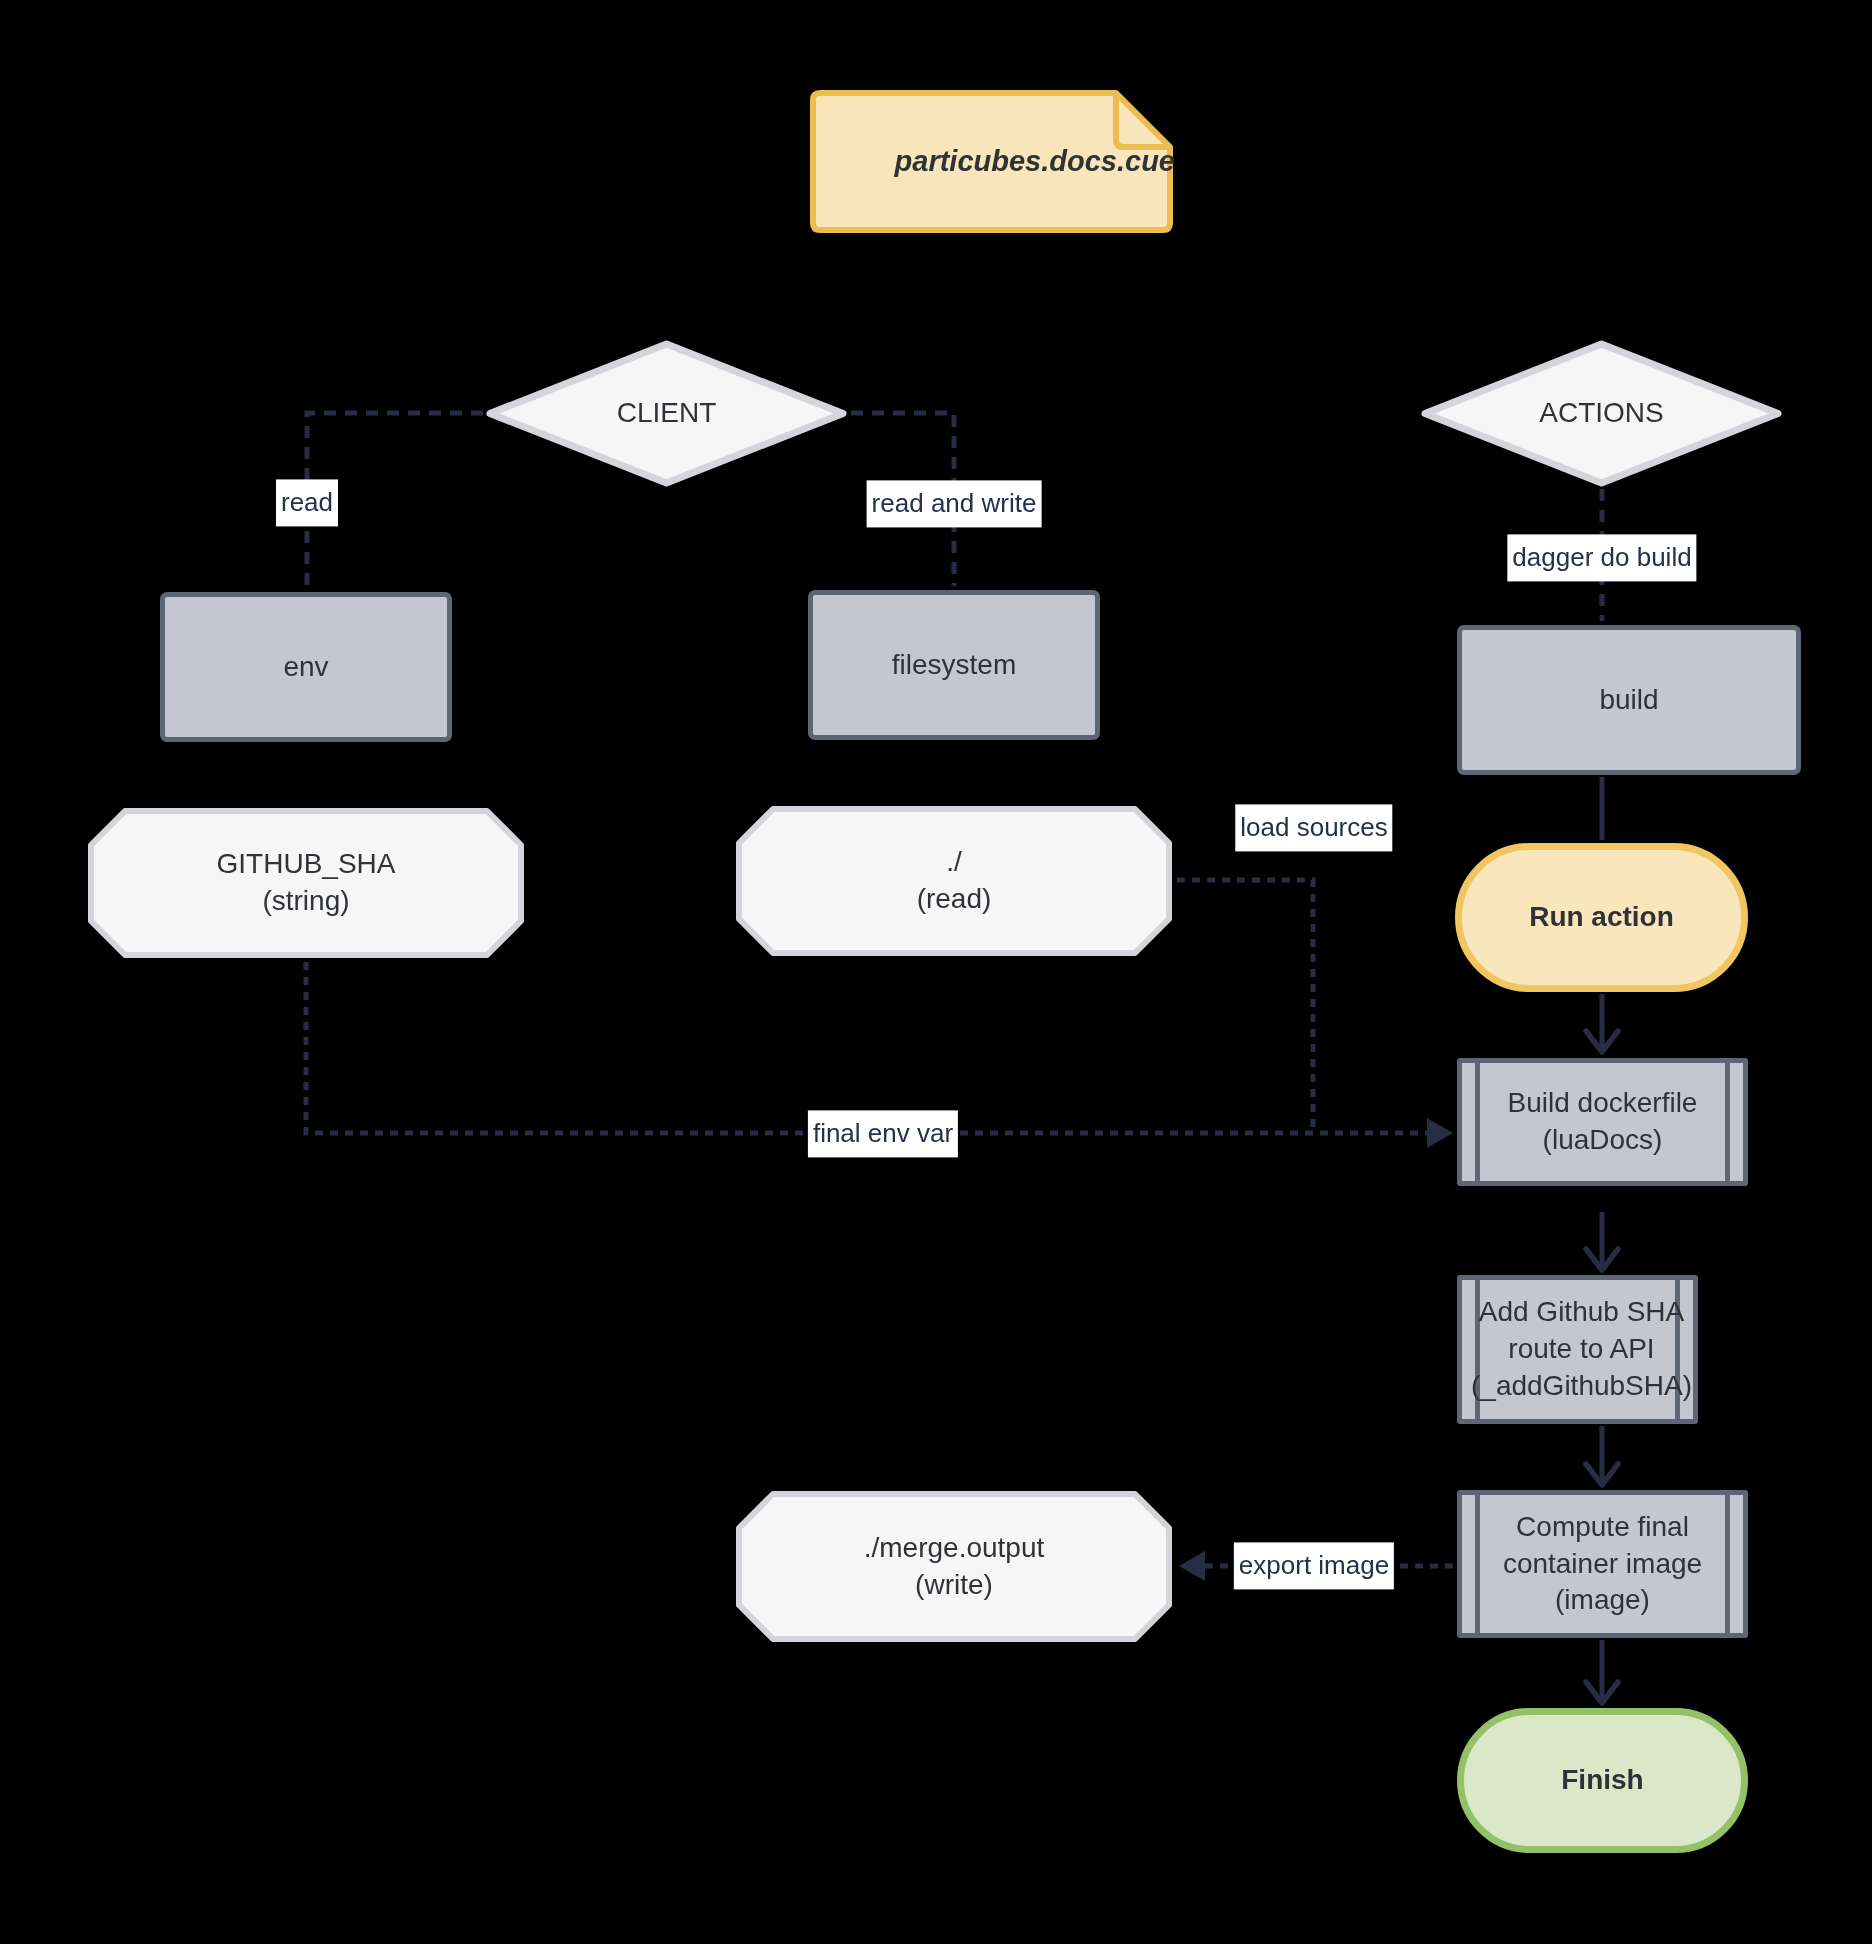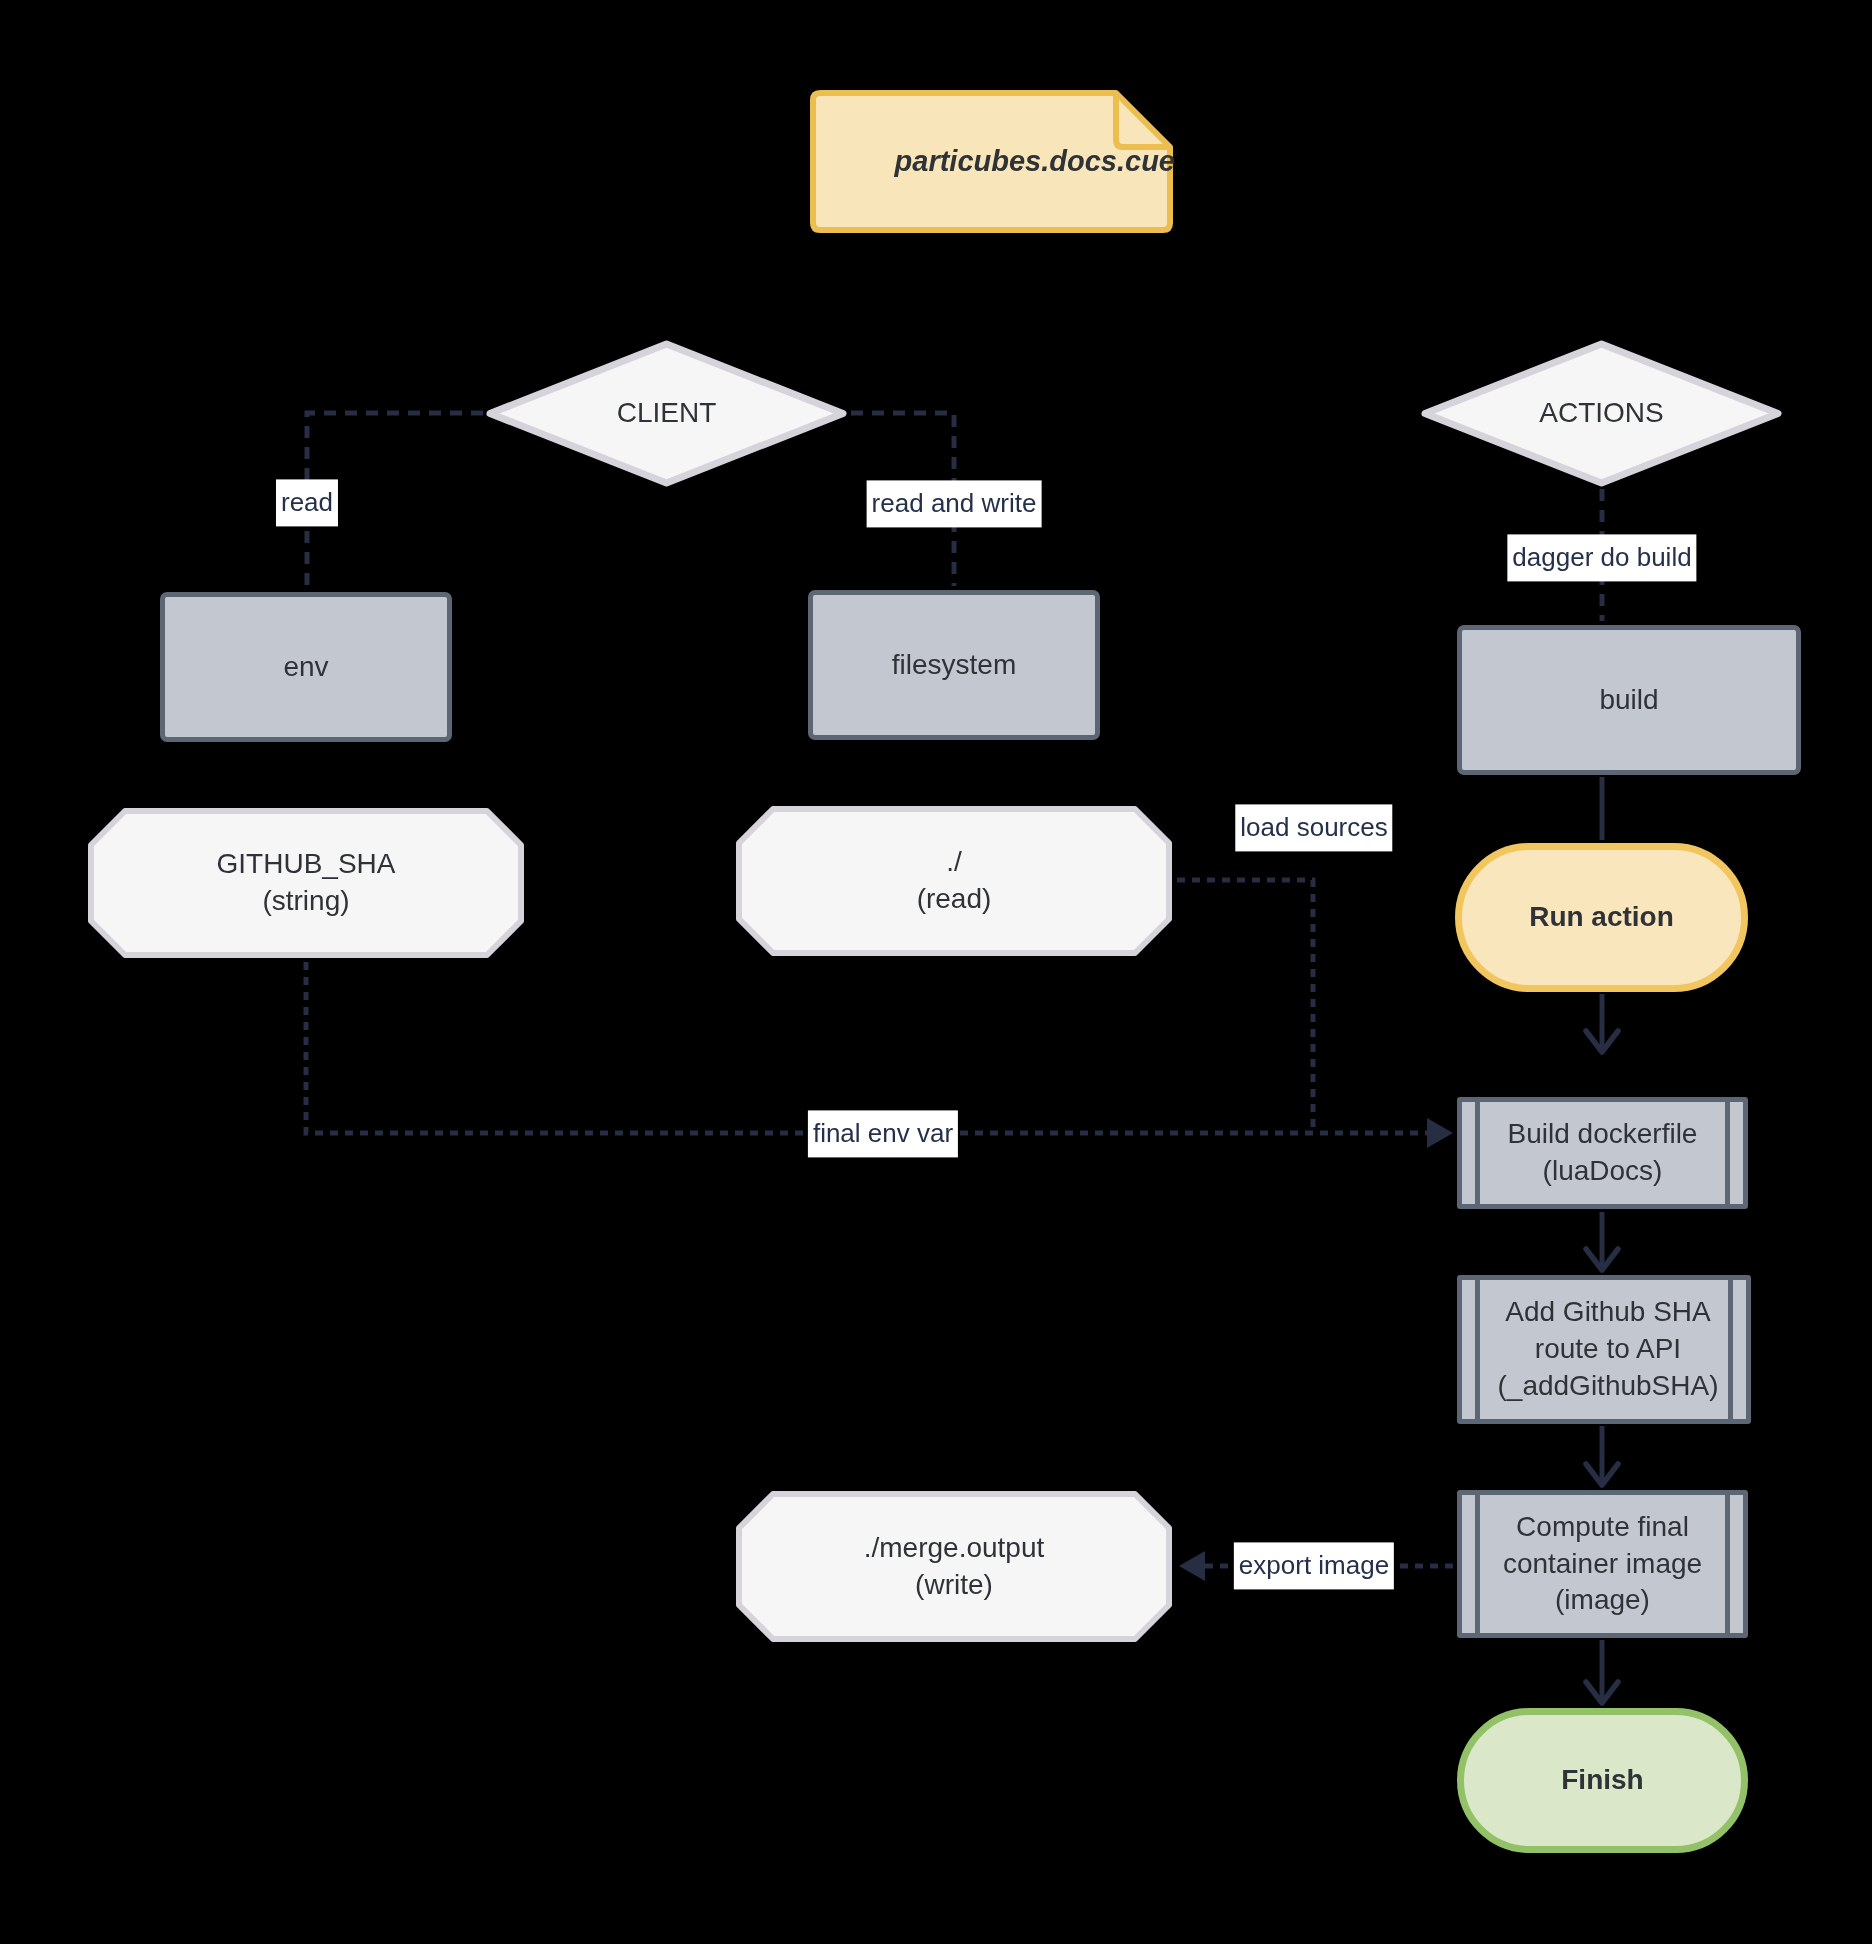--- a/index.html
+++ b/index.html
@@ -134,28 +134,28 @@
       <polygon class="white-shape" points="38,4 400,4 434,38 434,115 400,149 38,149 4,115 4,38"></polygon>
     </svg>
     <div class="node-text">./merge.output
 (write)</div>
   </div>
 
   <div class="node stadium action" style="left:1455px;top:843px;width:293px;height:149px;">
     <div class="node-text">Run action</div>
   </div>
 
-  <div class="node subroutine" style="left:1457px;top:1058px;width:291px;height:112px;margin-top:39px;">
+  <div class="node subroutine" style="left:1457px;top:1058px;width:291px;height:128px;">
     <div class="sub-bar left"></div>
     <div class="sub-bar right"></div>
     <div class="node-text">Build dockerfile
 (luaDocs)</div>
   </div>
 
-  <div class="node subroutine" style="left:1457px;top:1275px;width:294px;height:149px;padding-left:8px;">
+  <div class="node subroutine" style="left:1457px;top:1275px;width:241px;height:149px;padding-left:8px;">
     <div class="sub-bar left"></div>
     <div class="sub-bar right"></div>
     <div class="node-text">Add Github SHA
 route to API
 (_addGithubSHA)</div>
   </div>
 
   <div class="node subroutine" style="left:1457px;top:1490px;width:291px;height:148px;">
     <div class="sub-bar left"></div>
     <div class="sub-bar right"></div>

